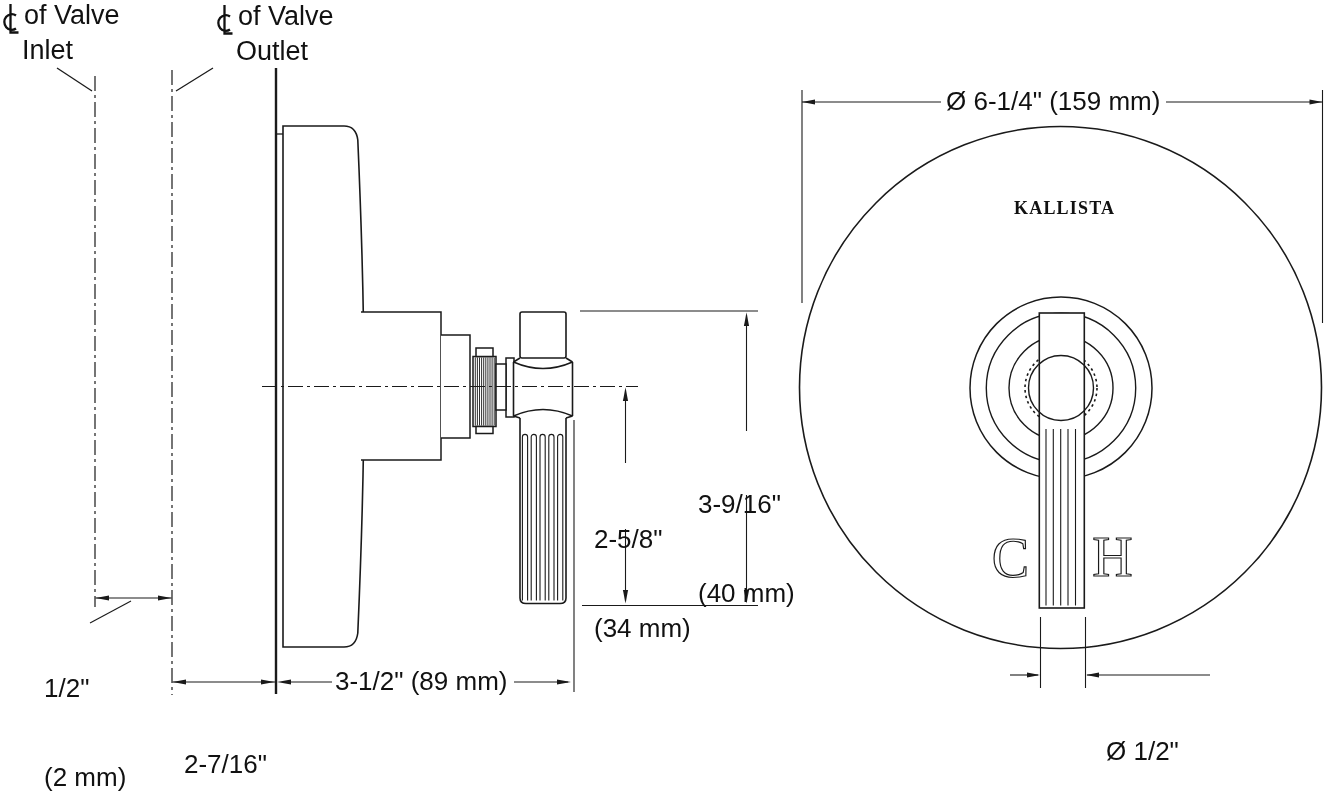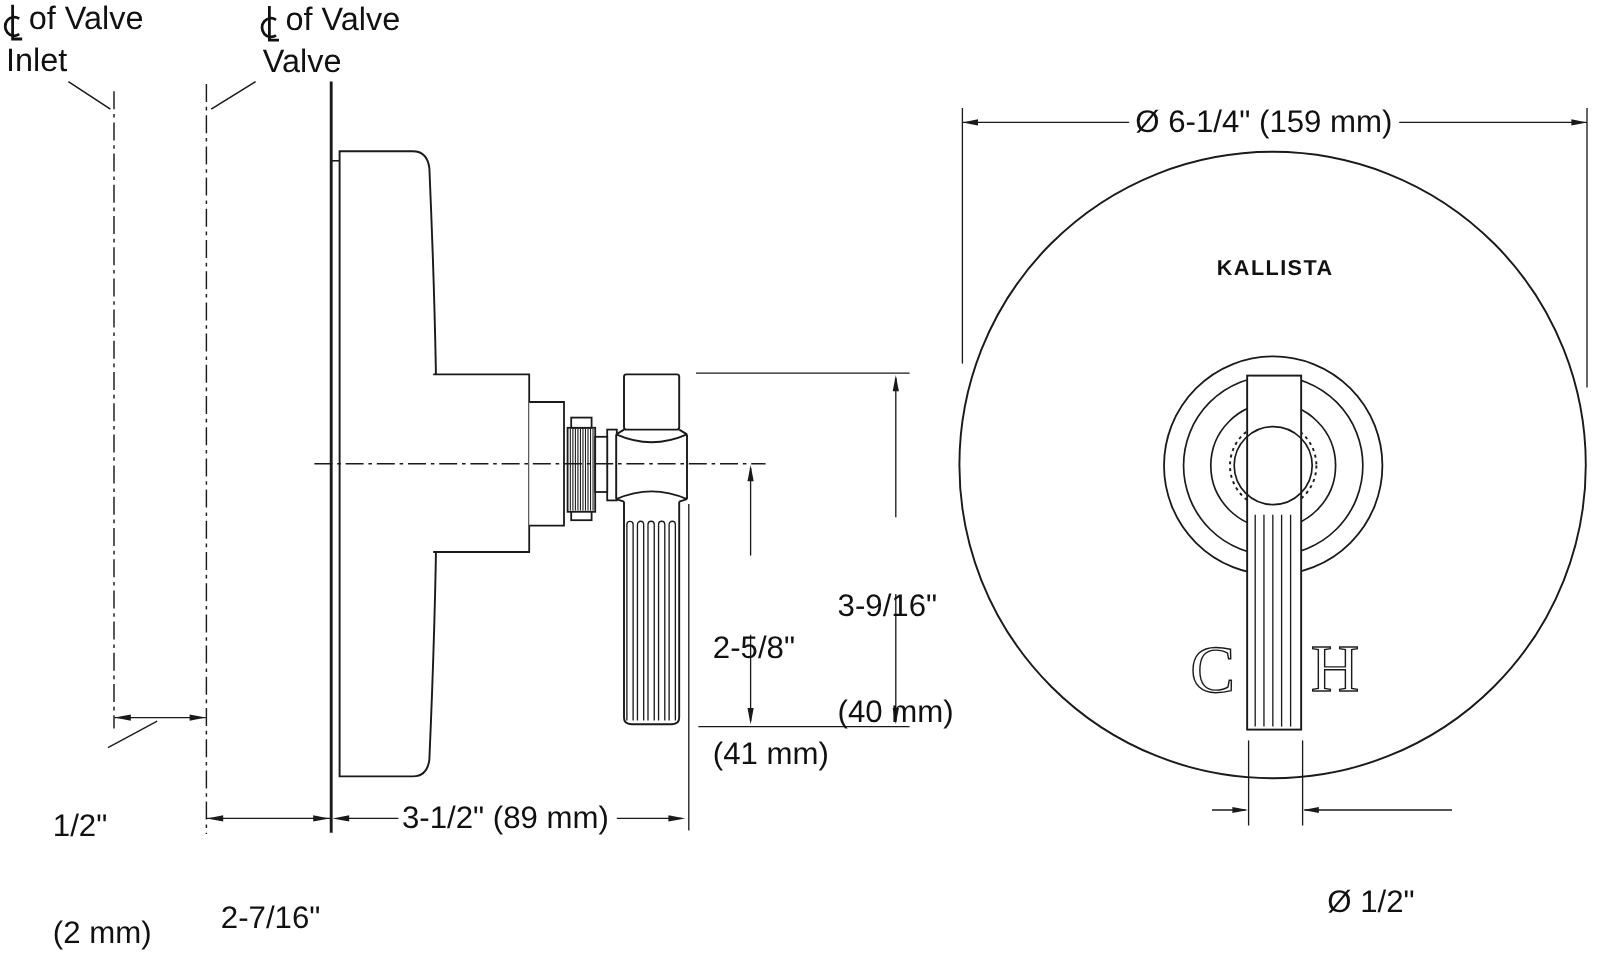--- a/index.html
+++ b/index.html
@@ -3,21 +3,21 @@
 <meta charset="utf-8">
 <style>
   html,body{margin:0;padding:0;background:#ffffff;}
   .stage{position:relative;width:1332px;height:809px;background:#ffffff;overflow:hidden;
          font-family:"Liberation Sans",sans-serif;color:#111111;}
   svg.linework{position:absolute;left:0;top:0;}
   .lbl{position:absolute;font-size:26px;line-height:29.5px;white-space:pre;color:#111;}
   .cl-lbl{position:absolute;font-size:27px;line-height:30px;color:#111;}
   .cl-row{display:flex;align-items:flex-start;gap:5px;}
   .cl-ico{flex:0 0 auto;margin-top:2px;}
-  .ind{margin-left:5px;}
+  .ind{margin-left:22px;}
   .brand{position:absolute;font-size:18px;font-weight:700;letter-spacing:1.2px;color:#111;}
 </style>
 </head>
 <body>
 
 <div class="stage">
 
   <svg class="linework" width="1332" height="809" viewBox="0 0 1332 809" fill="none" stroke="#1a1a1a" stroke-width="1.5" stroke-linecap="butt">
 
     <g>
@@ -182,49 +182,49 @@
   </div>
 
   <div class="cl-lbl" style="left:214px;top:1px;">
     <div class="cl-row">
       <svg class="cl-ico" width="19" height="33" viewBox="0 0 19 33" fill="none" stroke="#111" stroke-width="2.3">
         <path d="M16,13.5 A7.5,7.8 0 1 0 16,26.5"></path>
           <path d="M10.5,2 V30.5 H18.5"></path>
       </svg>
       <span>of Valve</span>
     </div>
-    <div class="ind">Valve</div>
+    <div class="ind">Outlet</div>
   </div>
 
   <div class="lbl" style="left:44px;top:615px;">
     <div>1/2"</div>
     <div>(2 mm)</div>
   </div>
 
   <div class="lbl" style="left:184px;top:691px;">
     <div>2-7/16"</div>
     
     
     
   </div>
 
   <div class="lbl" style="left:335px;top:667px;">3-1/2" (89 mm)</div>
 
   <div class="lbl" style="left:594px;top:466px;">
     <div>2-5/8"</div>
-    <div>(41 mm)</div>
+    <div>(34 mm)</div>
   </div>
 
   <div class="lbl" style="left:698px;top:431px;">
     <div>3-9/16"</div>
     <div>(40 mm)</div>
   </div>
 
   <div class="lbl" style="left:946px;top:87px;">Ø 6-1/4" (159 mm)</div>
 
-  <div class="brand" style="left:1014px;top:213px;">KALLISTA</div>
+  <div class="brand" style="left:1014px;top:198px;font-family:Liberation Serif, serif;">KALLISTA</div>
 
   <div class="lbl" style="left:1106px;top:678px;">
     <div>Ø 1/2"</div>
     
   </div>
 
 </div>
 
 </body></html>

